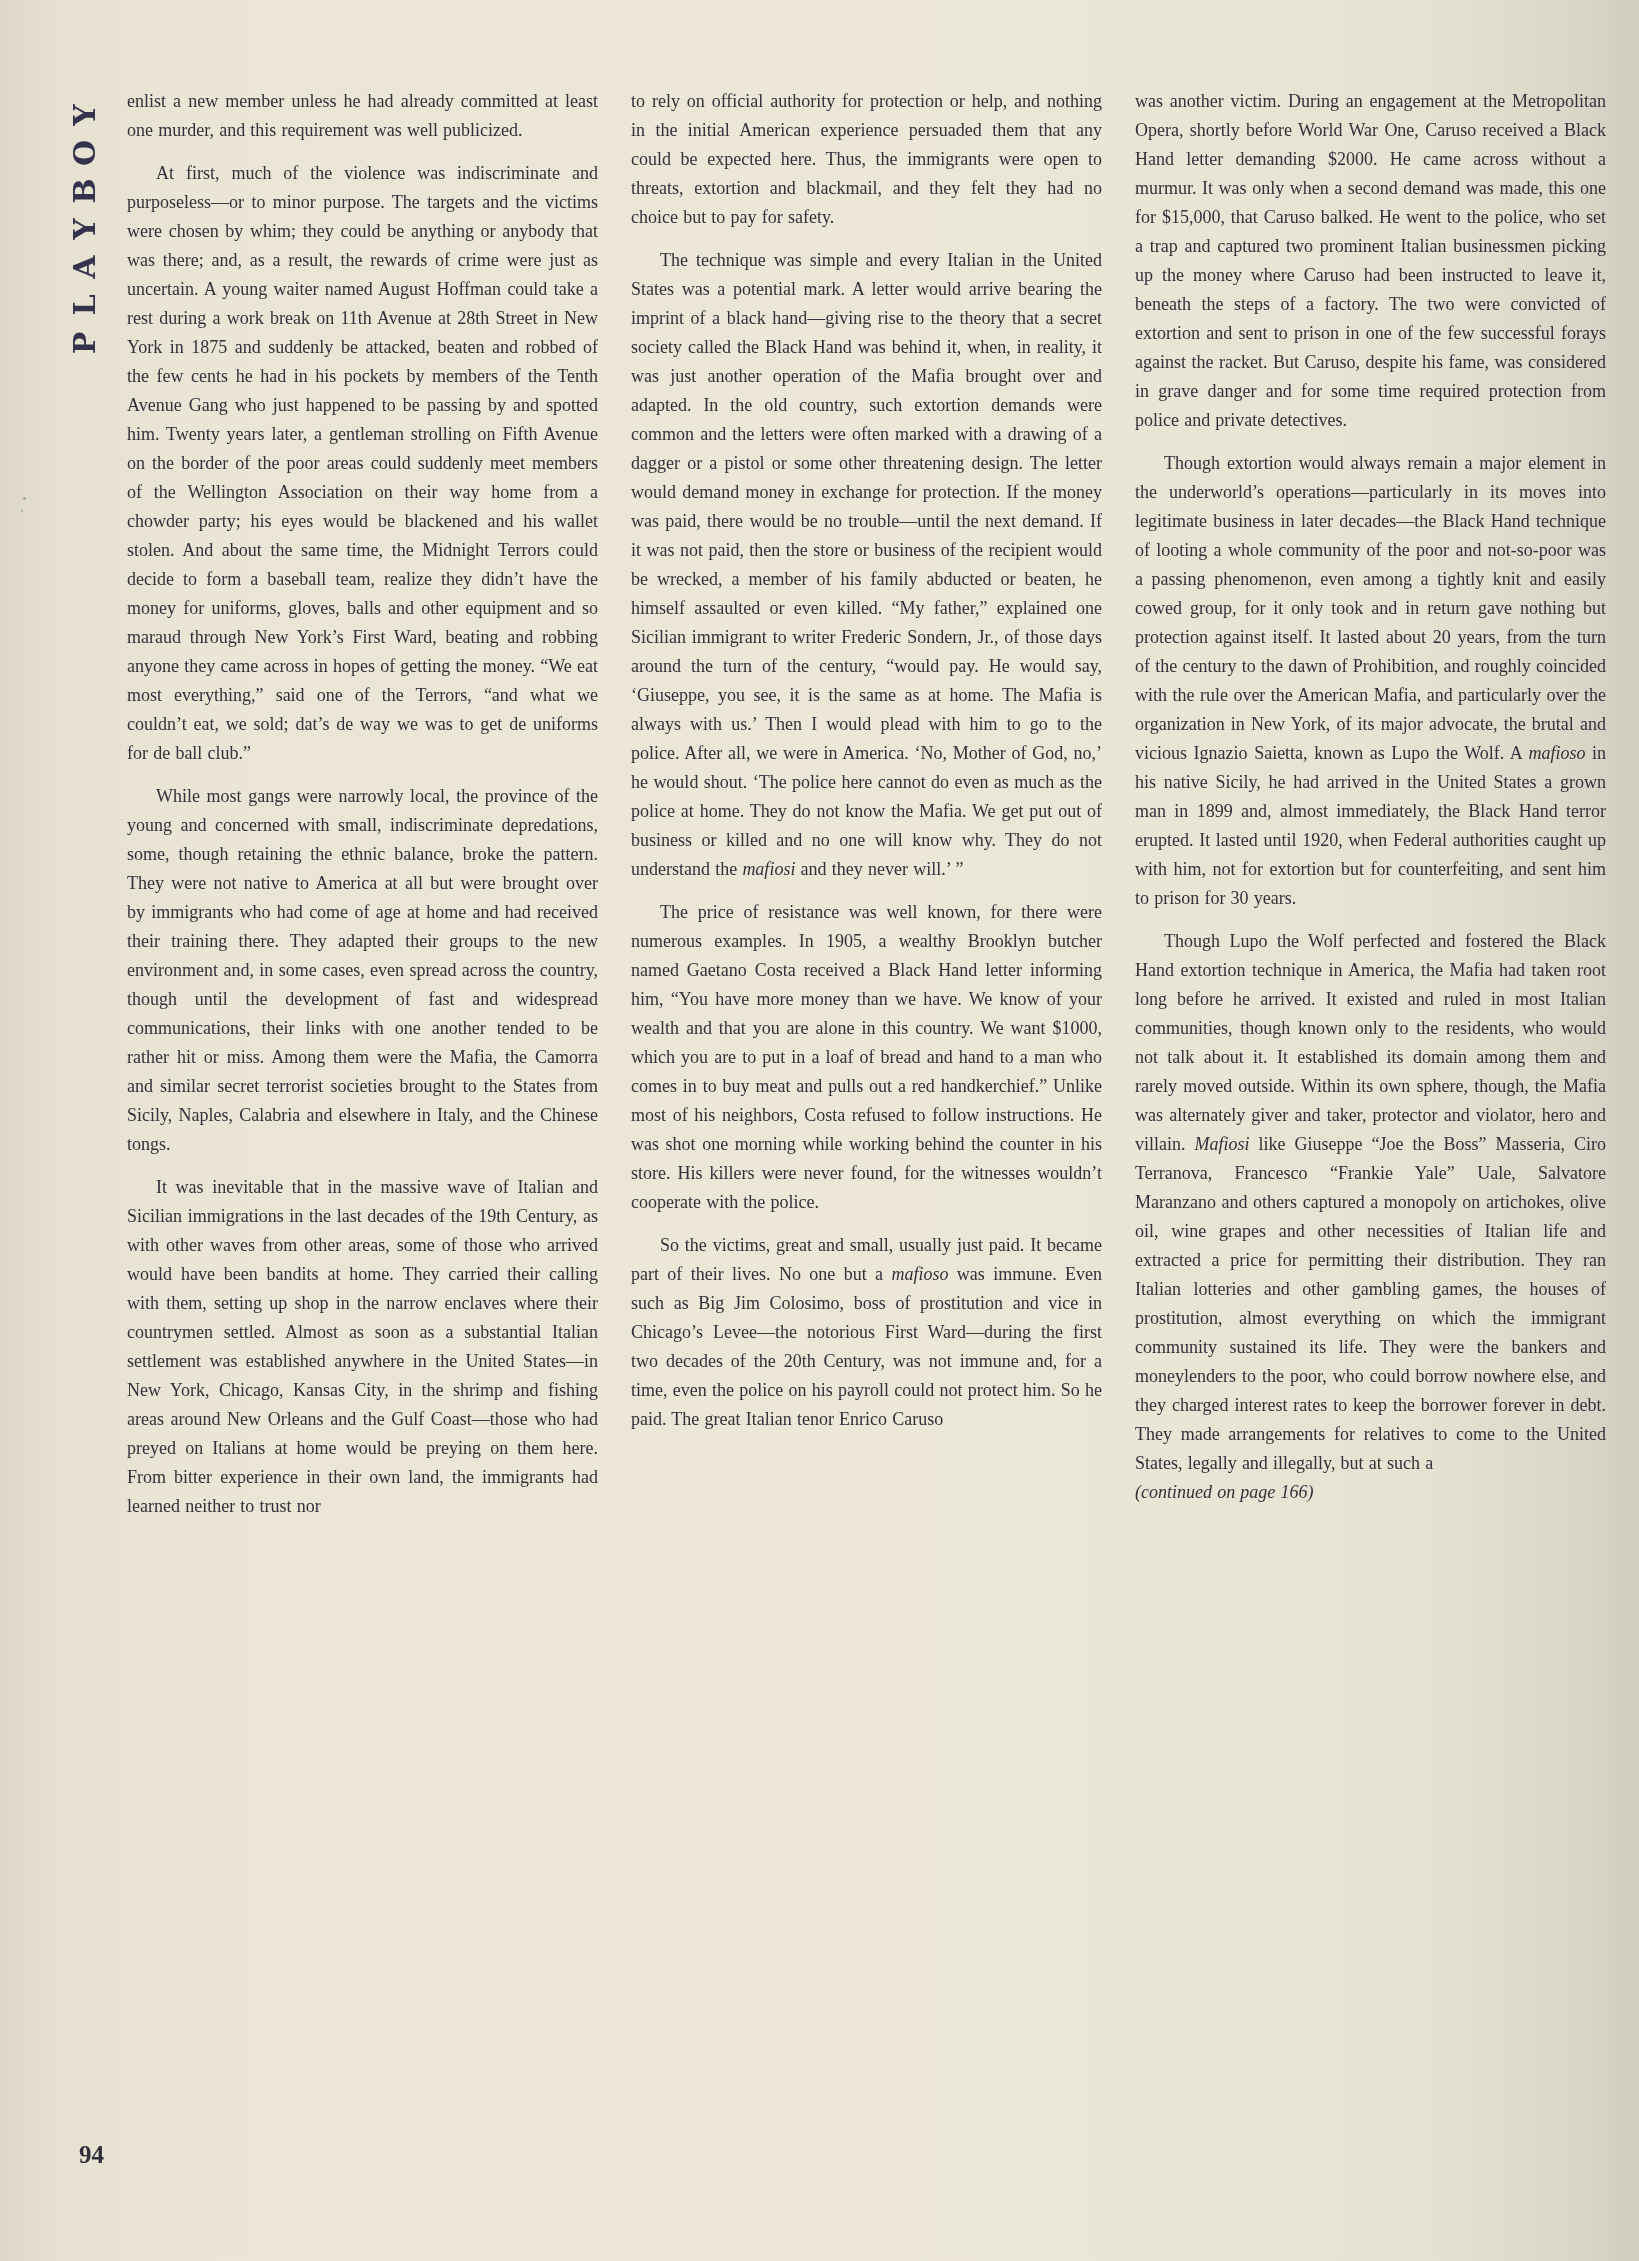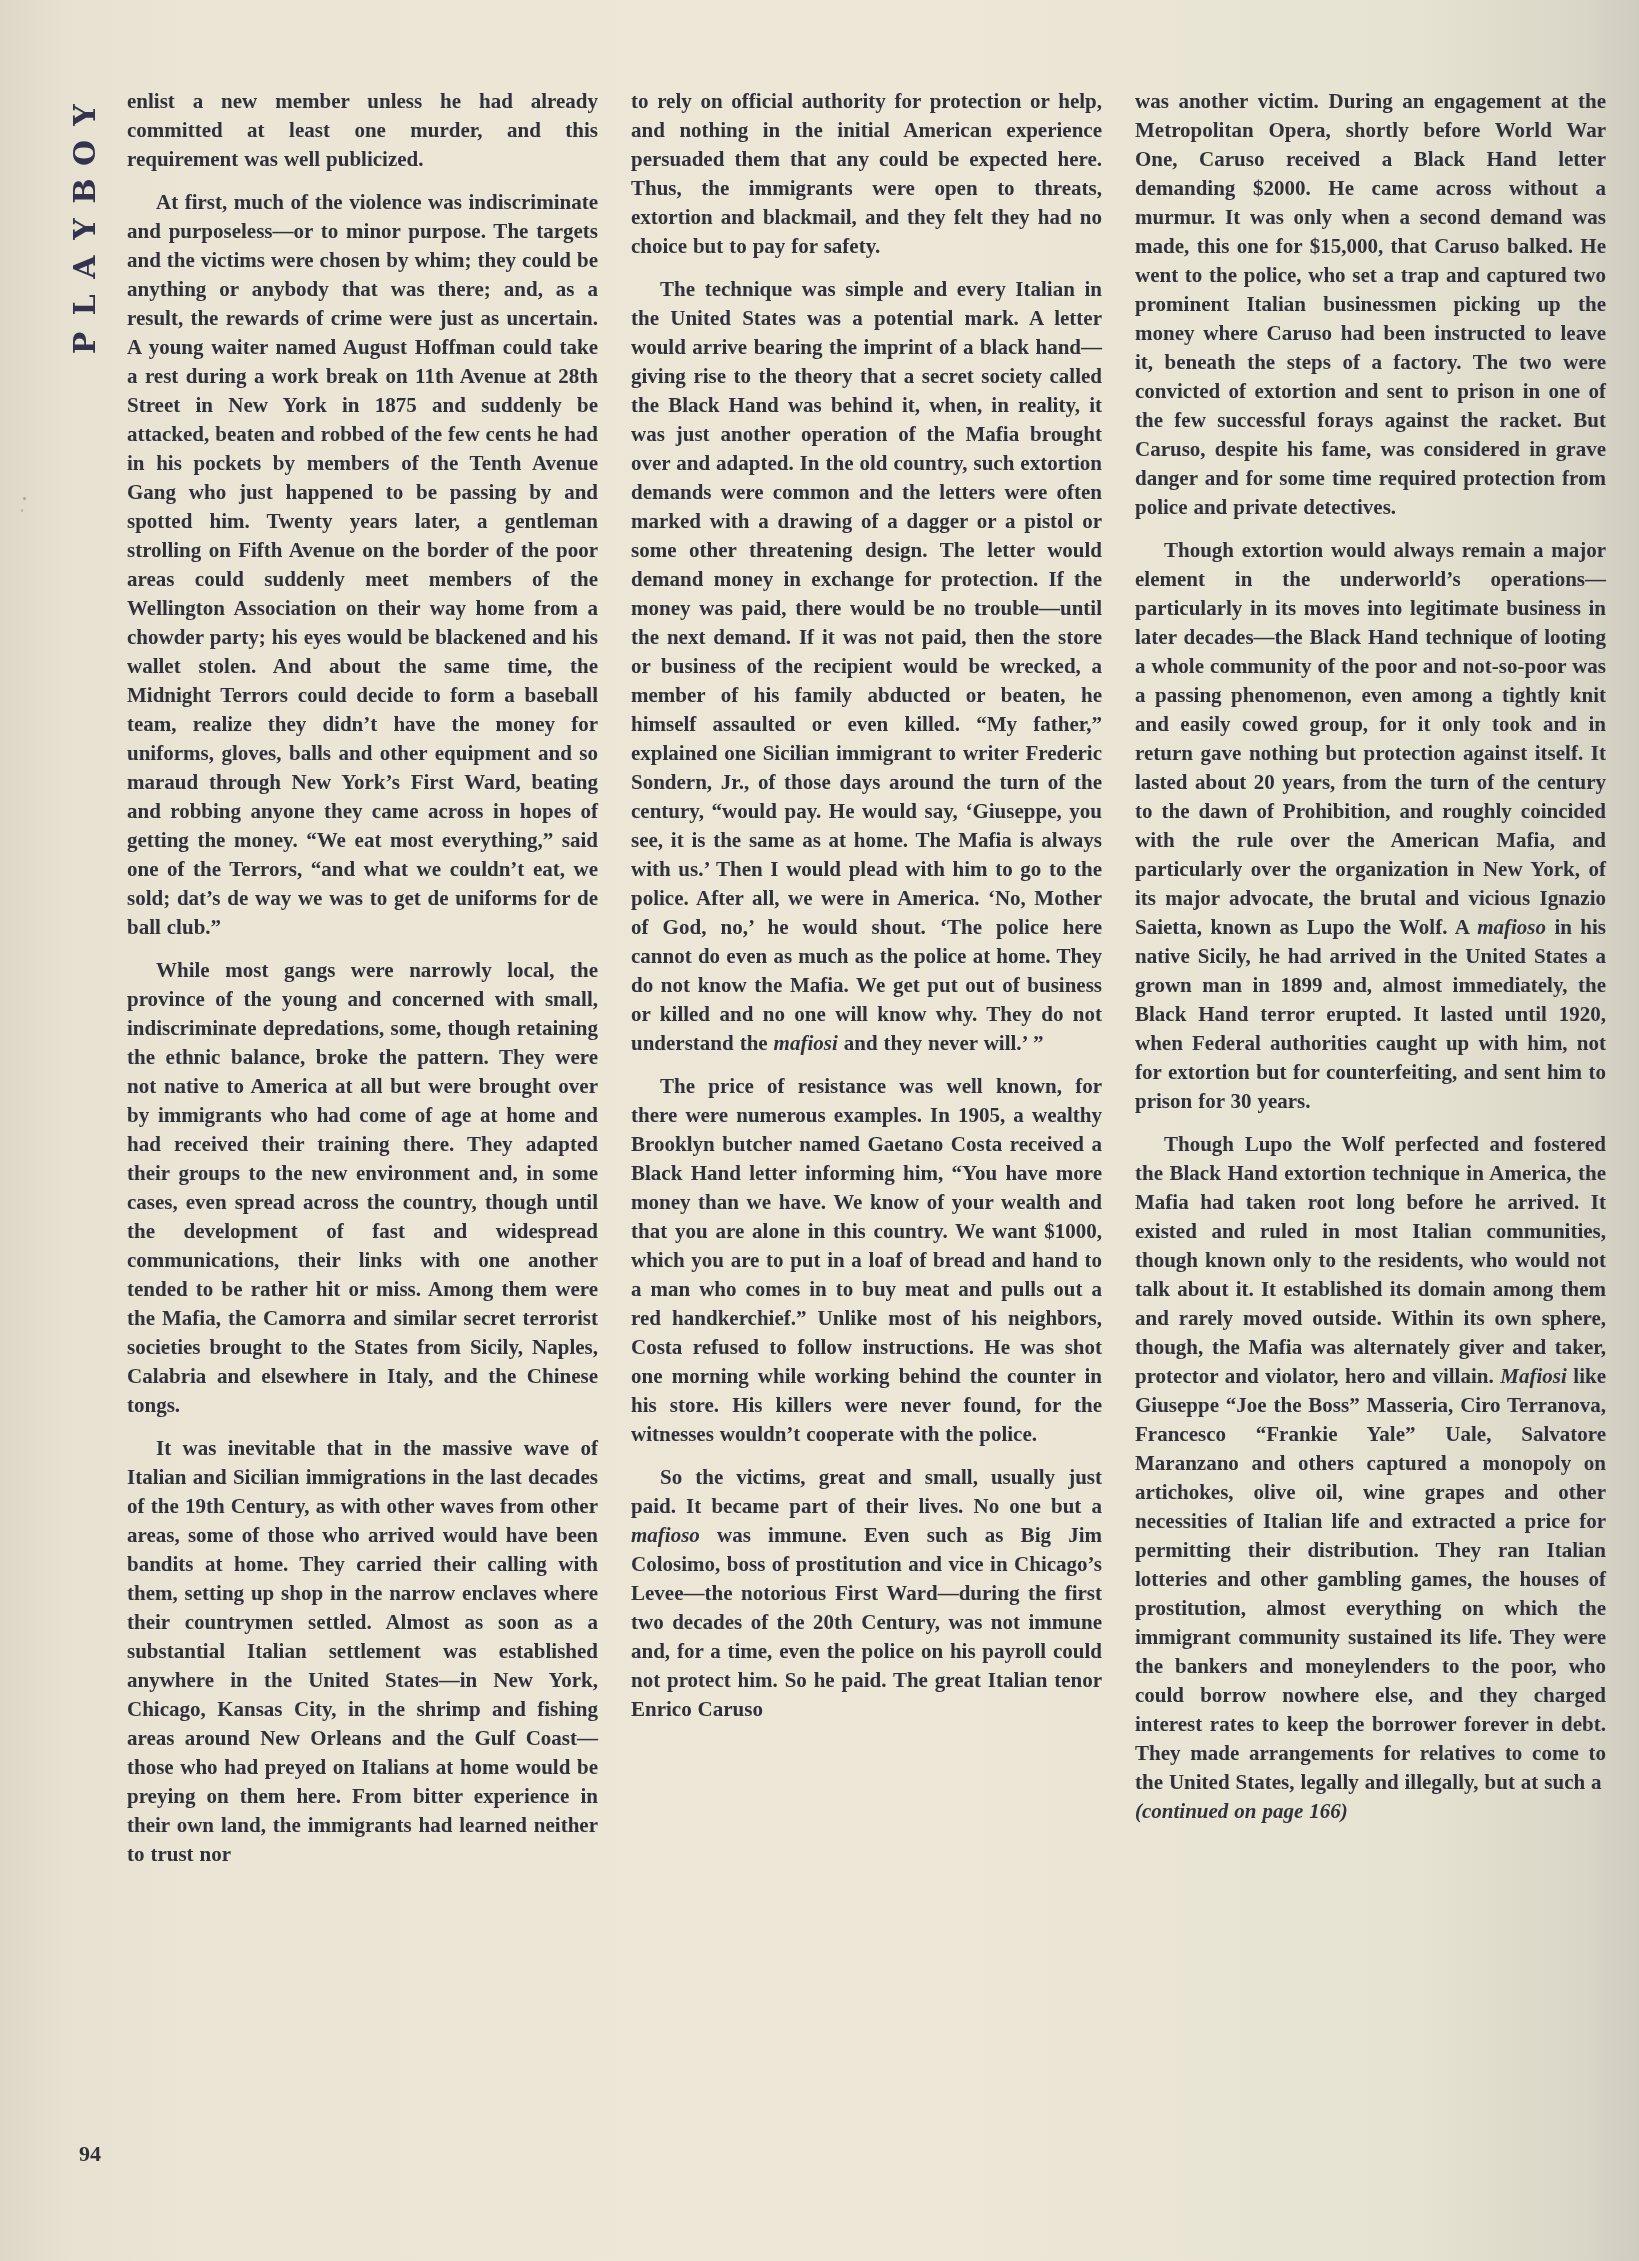--- a/index.html
+++ b/index.html
@@ -5,34 +5,34 @@
   html, body { margin: 0; padding: 0; }
   body {
     width: 1640px; height: 2261px;
     position: relative; overflow: hidden;
     background:
       linear-gradient(90deg, #dcd7c7 0%, #e6e1d0 4%, #eae5d4 12%, #ece7d6 55%, #e7e3d2 86%, #dbd7c8 96%, #cfccc0 100%);
     font-family: "Liberation Serif", serif;
     color: #31313b;
   }
   .columns { position: absolute; left: 127px; top: 87px; display: flex; gap: 33px; }
-  .col { width: 471px; font-size: 21px; line-height: 29px; text-align: justify; word-spacing: 0.7px; font-weight: bold; }
+  .col { width: 471px; font-size: 18px; line-height: 29px; text-align: justify; word-spacing: 0.7px; }
   .col p { margin: 0; }
   p.ind { text-indent: 29px; margin-top: 14px; }
   p.cont { text-align: left; font-style: italic; }
   em { font-style: italic; }
   .spine { position: absolute; left: 64px; top: 96px; display: flex; flex-direction: column; }
   .spine .ltr {
     display: block; width: 41px; height: 38px; line-height: 38px; text-align: center;
     transform: rotate(-90deg);
     font-family: "DejaVu Serif", serif; font-weight: 700; font-size: 30px; color: #33334d;
   }
   .pagenum {
     position: absolute; left: 79px; top: 2141px;
-    font-size: 22px; font-weight: 700; color: #30303a;
+    font-size: 25px; font-weight: 700; color: #30303a;
   }
   .speck { position: absolute; border-radius: 50%; background: #61615d; }
   .s1 { left: 23px; top: 497px; width: 3.4px; height: 3.4px; opacity: .45; }
   .s2 { left: 20.5px; top: 509px; width: 2.7px; height: 2.7px; opacity: .3; }
 </style>
 </head>
 <body>
 
 <div class="spine">
     <span class="ltr">Y</span>

